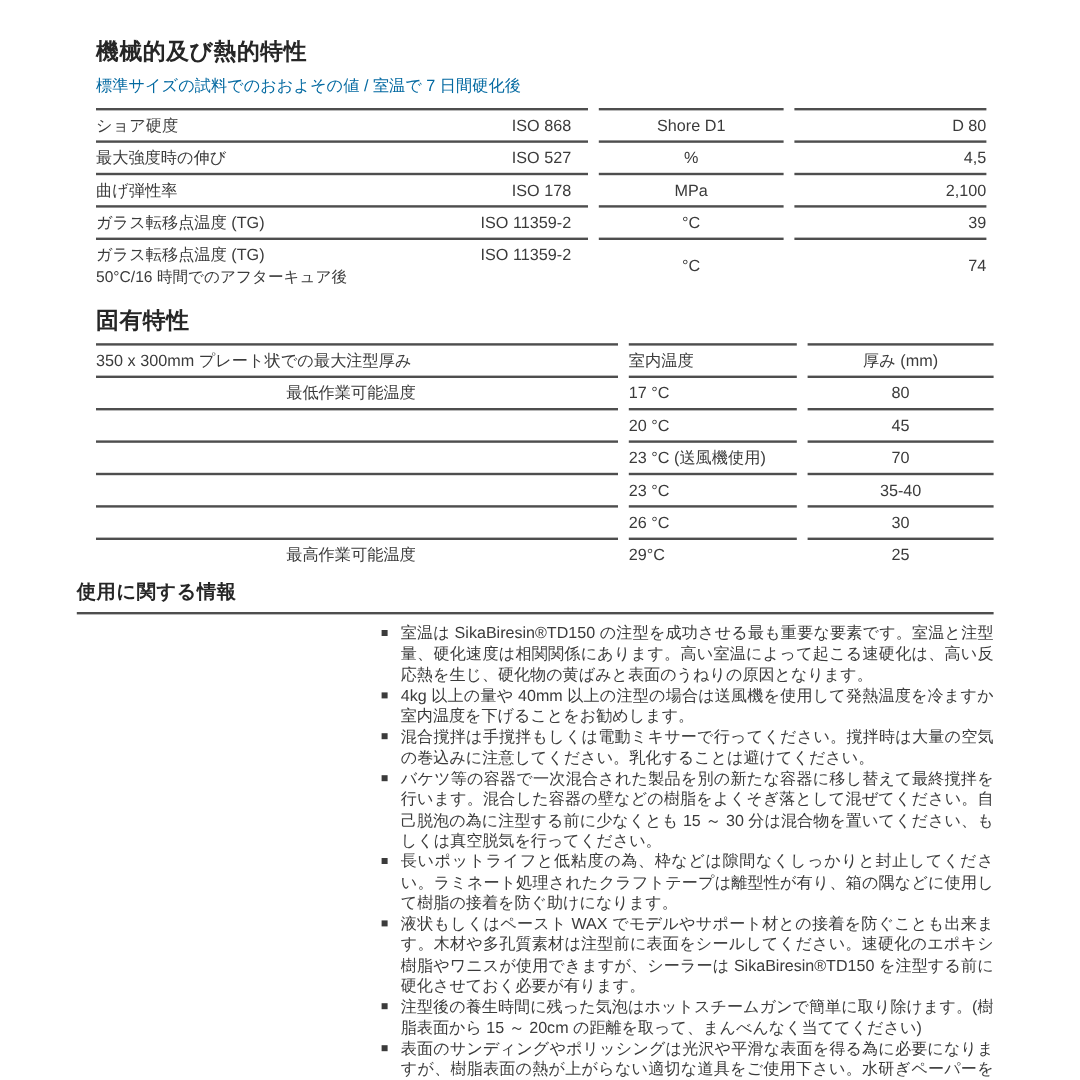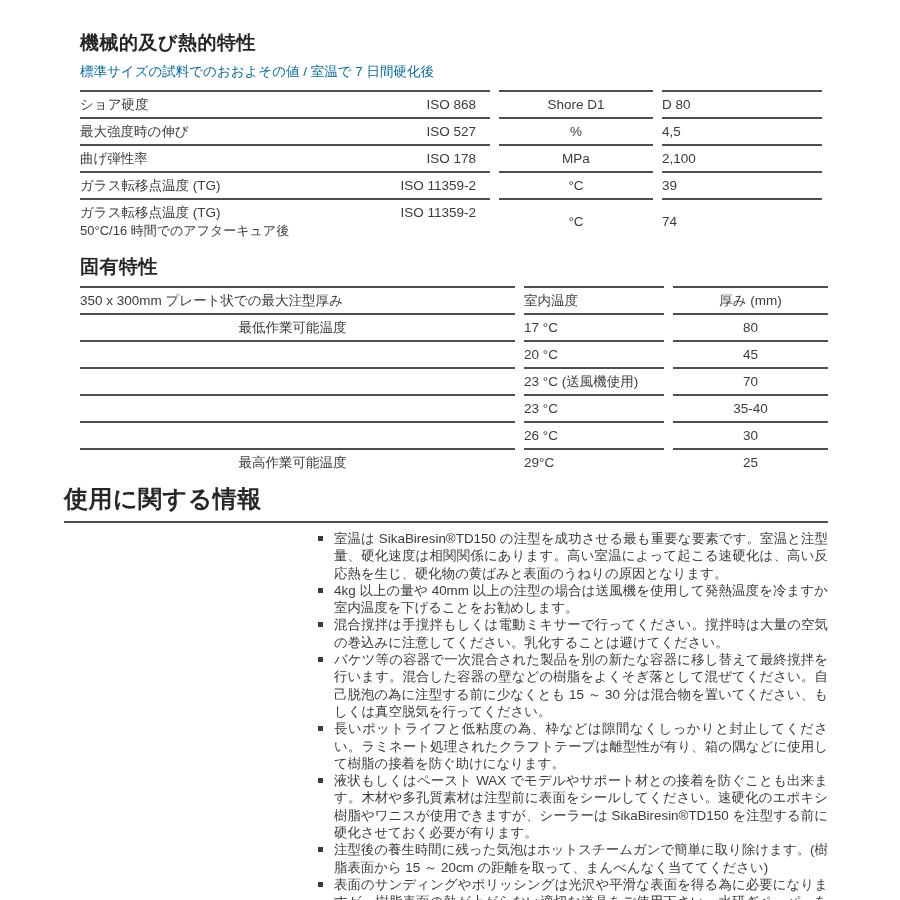--- a/index.html
+++ b/index.html
@@ -39,36 +39,36 @@
   table.props td {
     border-top: 2px solid #4e4e4e;
     font-size: 13.5px;
     line-height: 17px;
     padding: 4px 0 4px 0;
     vertical-align: middle;
     color: #3b3b3b;
   }
   table.mech td.c1 { width: 410px; }
   table.mech td.c2 { width: 154px; text-align: center; }
-  table.mech td.c3 { width: 160px; text-align: left; }
+  table.mech td.c3 { width: 160px; text-align: right; }
   table.inh  td.c1 { width: 425px; }
   table.inh  td.c2 { width: 140px; text-align: left; }
   table.inh  td.c3 { width: 155px; text-align: center; }
   .cell-flex {
     display: flex;
     justify-content: space-between;
     align-items: center;
   }
   .cell-flex .std { padding-right: 14px; white-space: nowrap; }
   .lbl-sub { font-size: 13px; line-height: 15px; padding-top: 2px; }
   .right-lbl { text-align: center; padding-right: 10px !important; }
   .gap-sm { height: 12px; }
   .usage-head {
     margin-left: -16px;
-    font-size: 24px;
+    font-size: 16px;
     padding-bottom: 6px;
     border-bottom: 2px solid #4e4e4e;
   }
   .bullets {
     margin-left: 238px;
     margin-top: 7px;
     font-size: 13.4px;
     line-height: 17.3px;
     text-align: justify;
     color: #3b3b3b;

